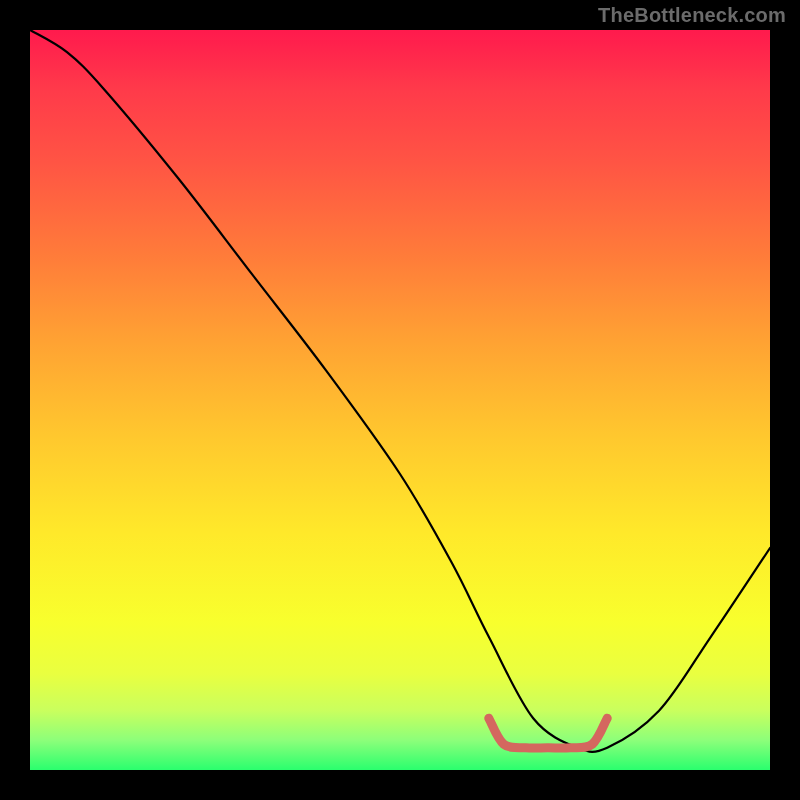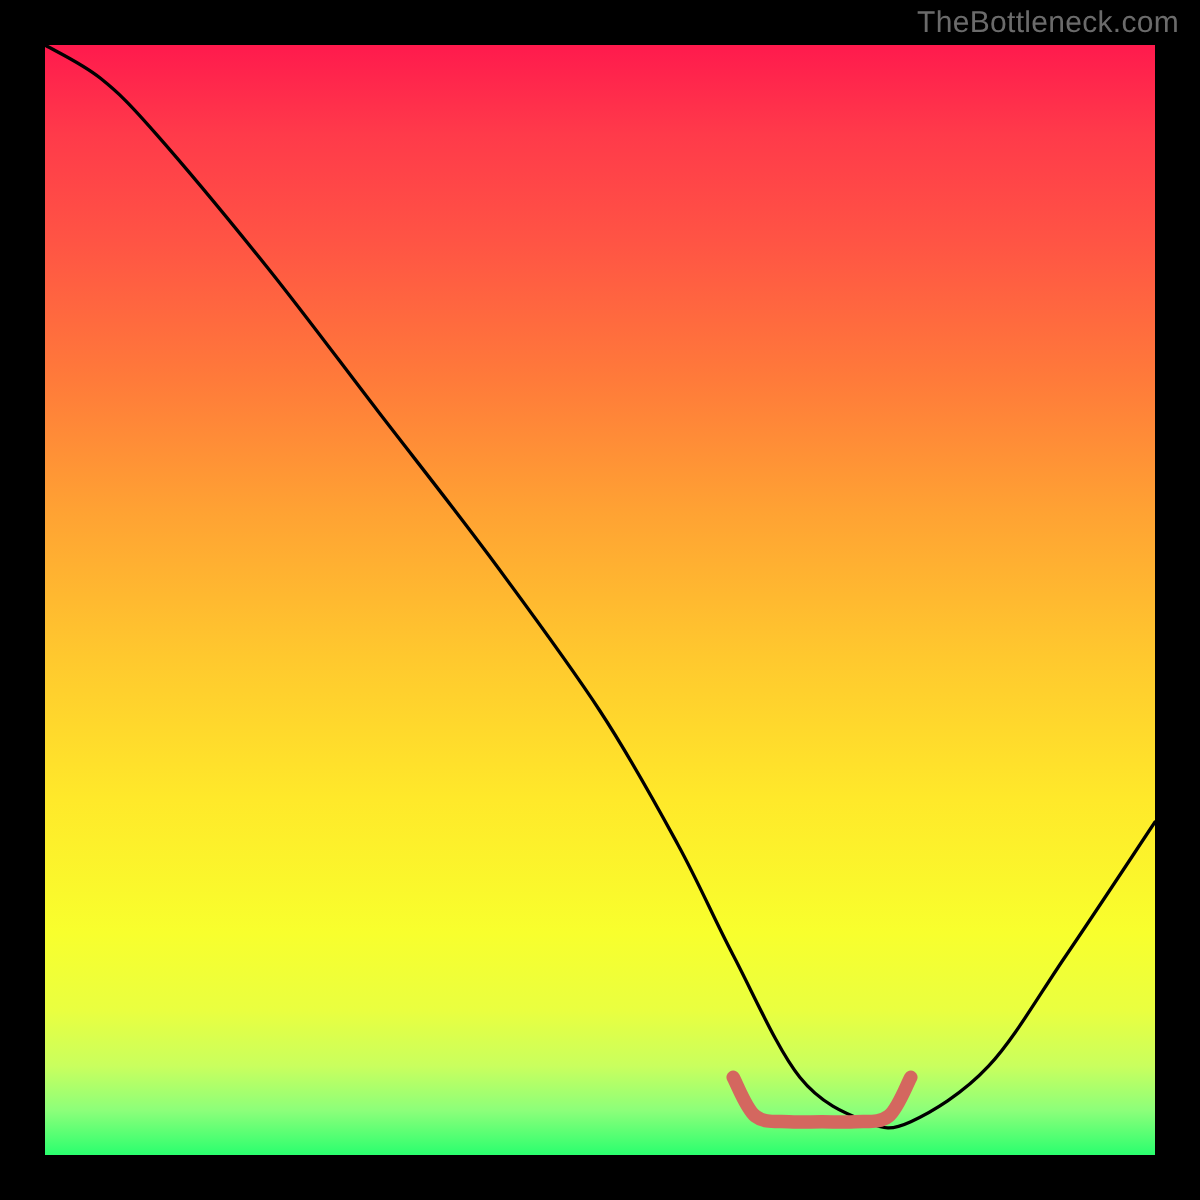--- a/index.html
+++ b/index.html
@@ -29,21 +29,21 @@
     position: absolute;
     left: 0; top: 0; width: 100%; height: 100%;
     pointer-events: none;
   }
   .watermark {
     position: absolute;
     top: 4px;
     right: 14px;
     font-family: Arial, Helvetica, sans-serif;
     font-size: 20px;
-    font-weight: 400;
+    font-weight: 700;
     color: #6b6b6b;
     letter-spacing: 0.2px;
   }
 </style>
 </head>
 <body>
 
 <div class="frame">
   <div class="watermark">TheBottleneck.com</div>
   <div class="plot">

